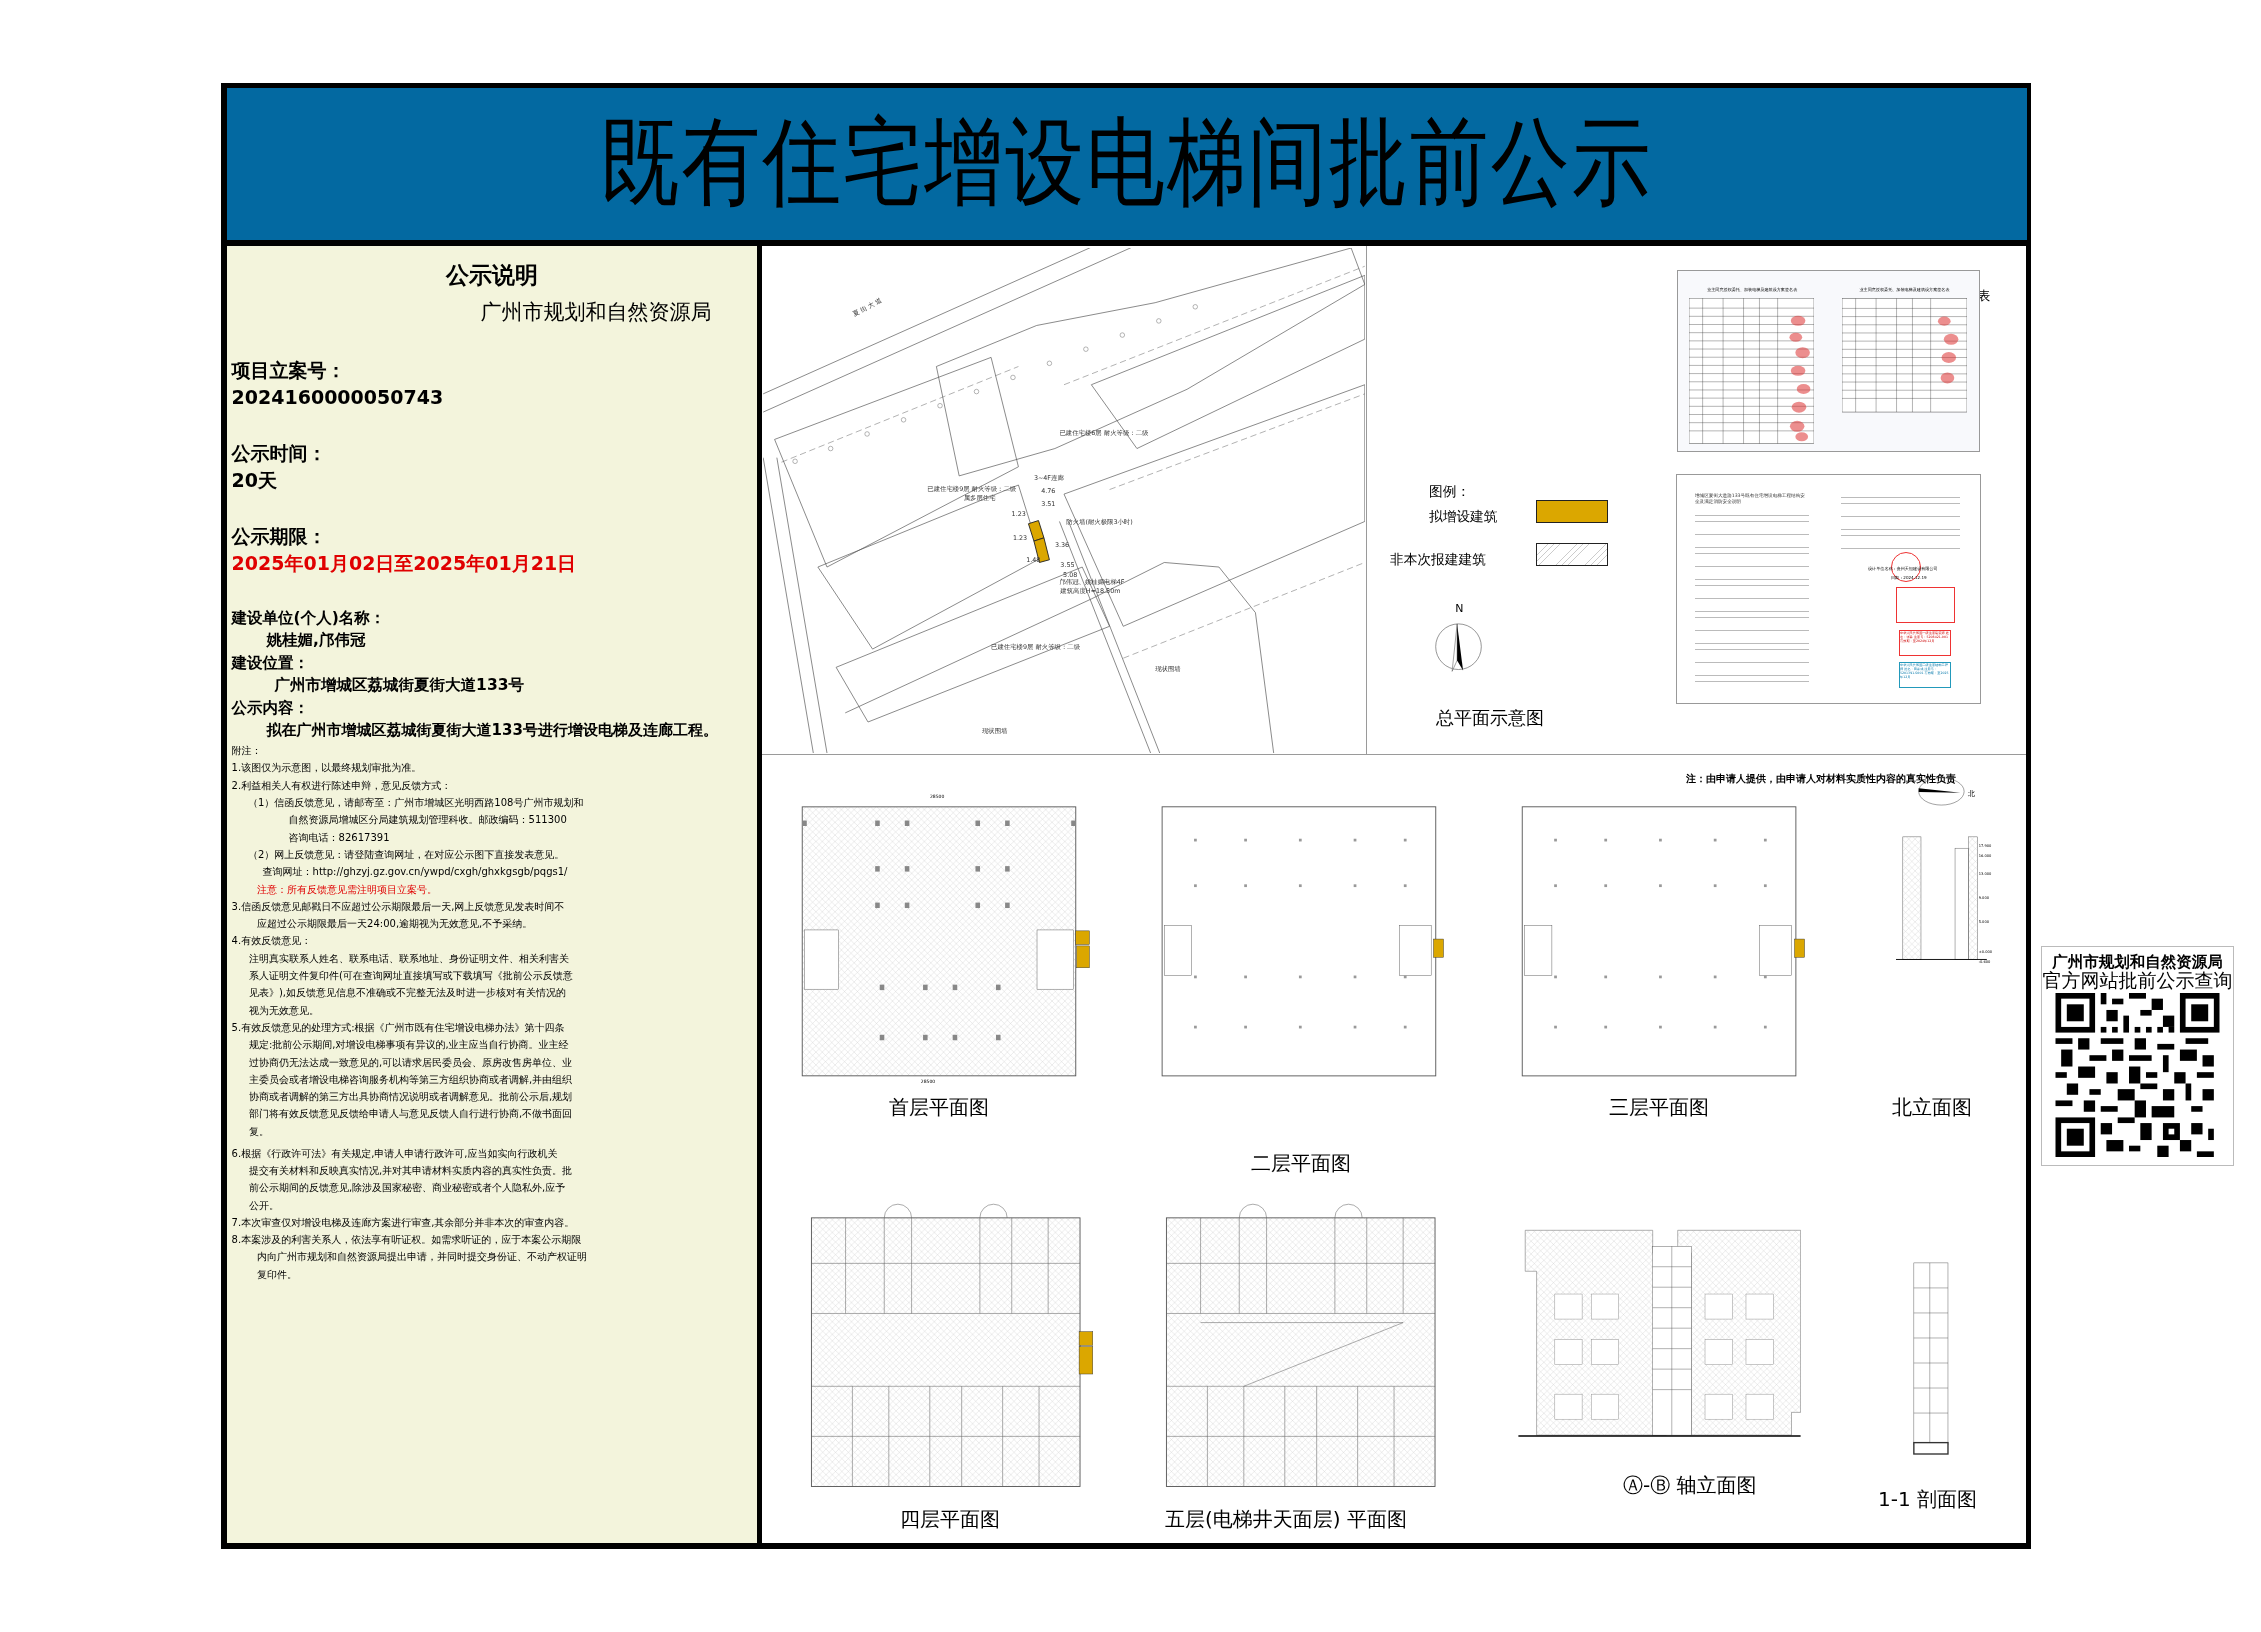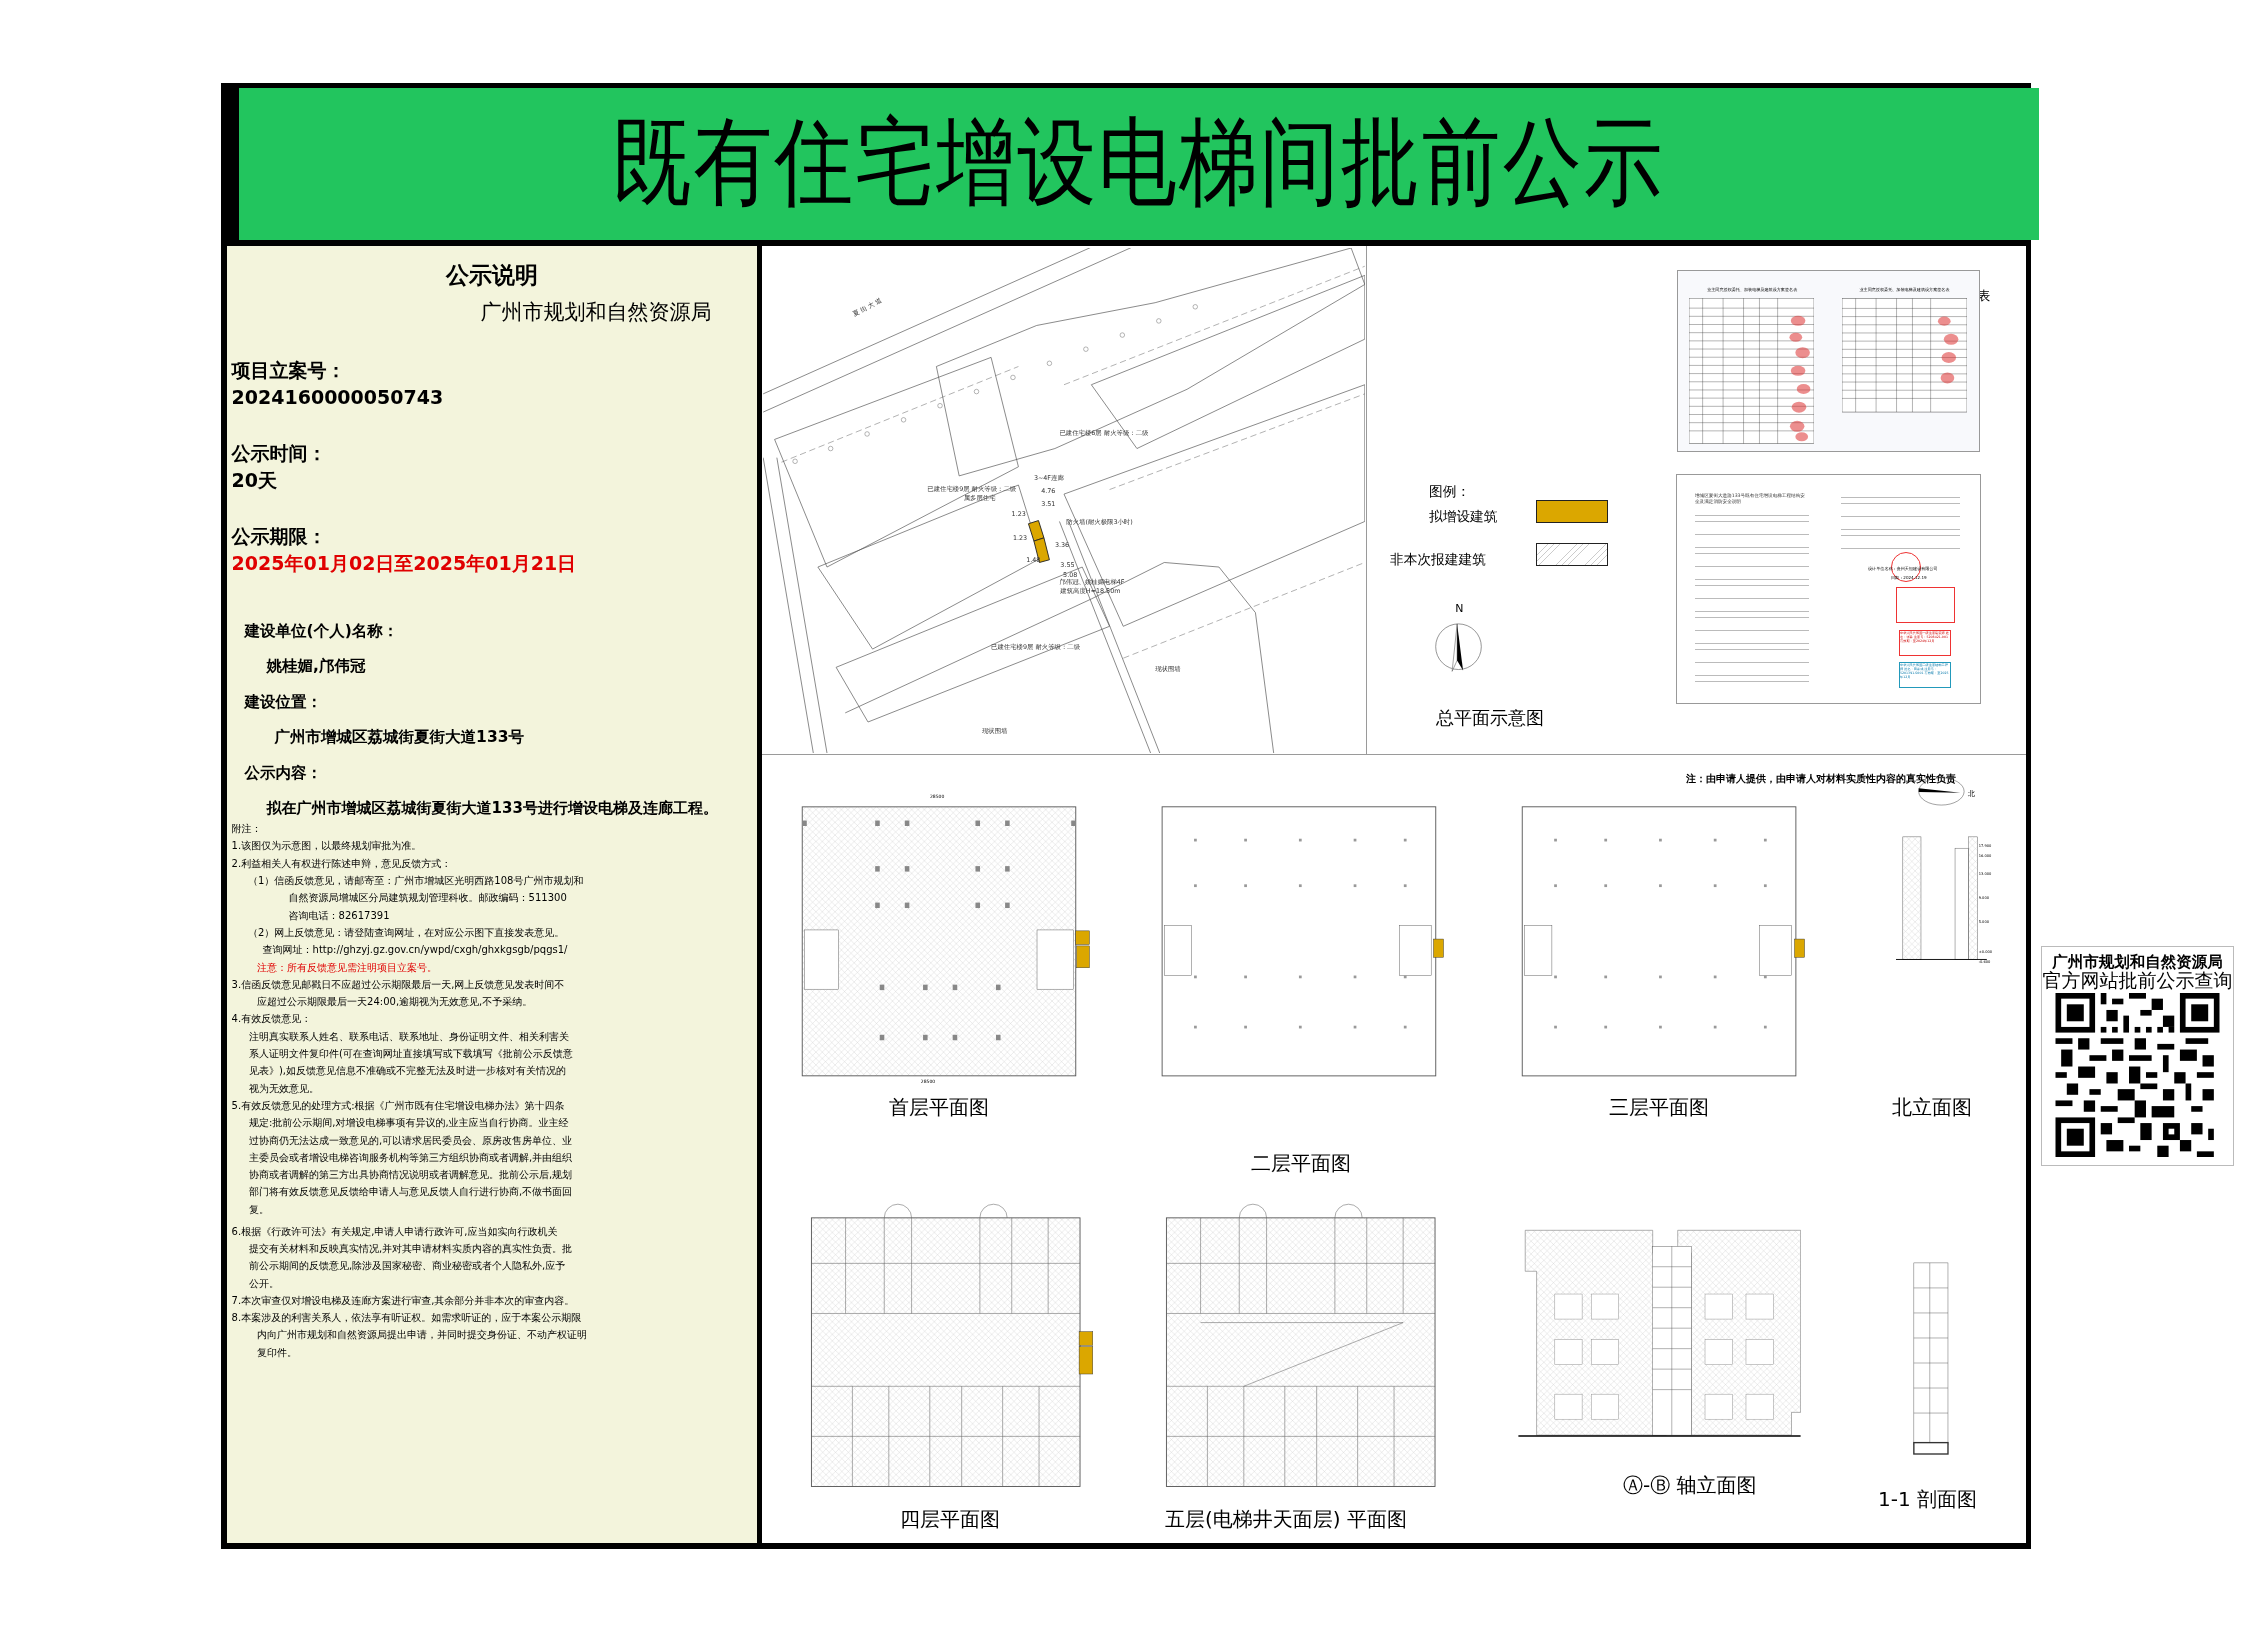--- a/index.html
+++ b/index.html
@@ -1,30 +1,30 @@
 <!DOCTYPE html>
 <html style="font-size:7.3px"><head>
 <meta charset="utf-8">
 <style>
   html,body{margin:0;padding:0;background:#ffffff;}
   body{width:2261px;height:1633px;position:relative;overflow:hidden;font-family:"DejaVu Sans","Liberation Sans",sans-serif;color:#000;}
   .abs{position:absolute;}
   #frame{left:221px;top:83px;width:1810px;height:1466px;background:#000;}
-  #banner{left:239px;top:88px;width:1800px;height:152px;background:#22c55e;display:flex;align-items:center;justify-content:center;}
+  #banner{left:227px;top:88px;width:1800px;height:152px;background:#0369a1;display:flex;align-items:center;justify-content:center;}
   #banner h1{margin:0;font-size:96px;font-weight:normal;letter-spacing:2.7px;color:#000;font-family:"DejaVu Sans",sans-serif;transform:scaleX(0.82);white-space:nowrap;}
   #left{left:227px;top:246px;width:530px;height:1297px;background:#f3f4dc;box-sizing:border-box;padding:9px 4.6px 0 4.6px;}
   #right{left:762px;top:246px;width:1264px;height:1297px;background:#fff;}
   .notice-title{font-size:23px;font-weight:bold;text-align:center;margin:4.6px 0 3.6px 0;}
   .notice-body{font-size:21px;line-height:37px;margin:0;}
   .notice-body .indent{display:inline-block;width:42px;}
   .sign{font-size:21px;text-align:right;padding-right:41px;line-height:36px;}
   .kv{font-size:19px;font-weight:bold;margin:0;line-height:27px;display:flex;flex-direction:column;}
   .kv .k{width:137px;}
   .red{color:#e00000;}
-  .sec-h{font-size:15.5px;font-weight:bold;line-height:22px;margin:13px;}
+  .sec-h{font-size:15.5px;font-weight:bold;line-height:22px;margin:0;}
   .sec-v{font-size:15.5px;font-weight:bold;line-height:23px;margin:0 0 0 35px;}
   .note{font-size:10px;line-height:17.3px;margin:0;}
   .note.ind1{padding-left:16.4px;}
   .plan-title{font-size:20px;text-align:center;position:absolute;white-space:nowrap;}
   .legend-lbl{font-size:13.7px;position:absolute;white-space:nowrap;}
   .doc-title{font-size:12px;position:absolute;white-space:nowrap;margin-top:40px;}
   .panel-line{background:#9a9a9a;position:absolute;}
   svg text{font-family:"DejaVu Sans",sans-serif;}
 </style>
 </head>

